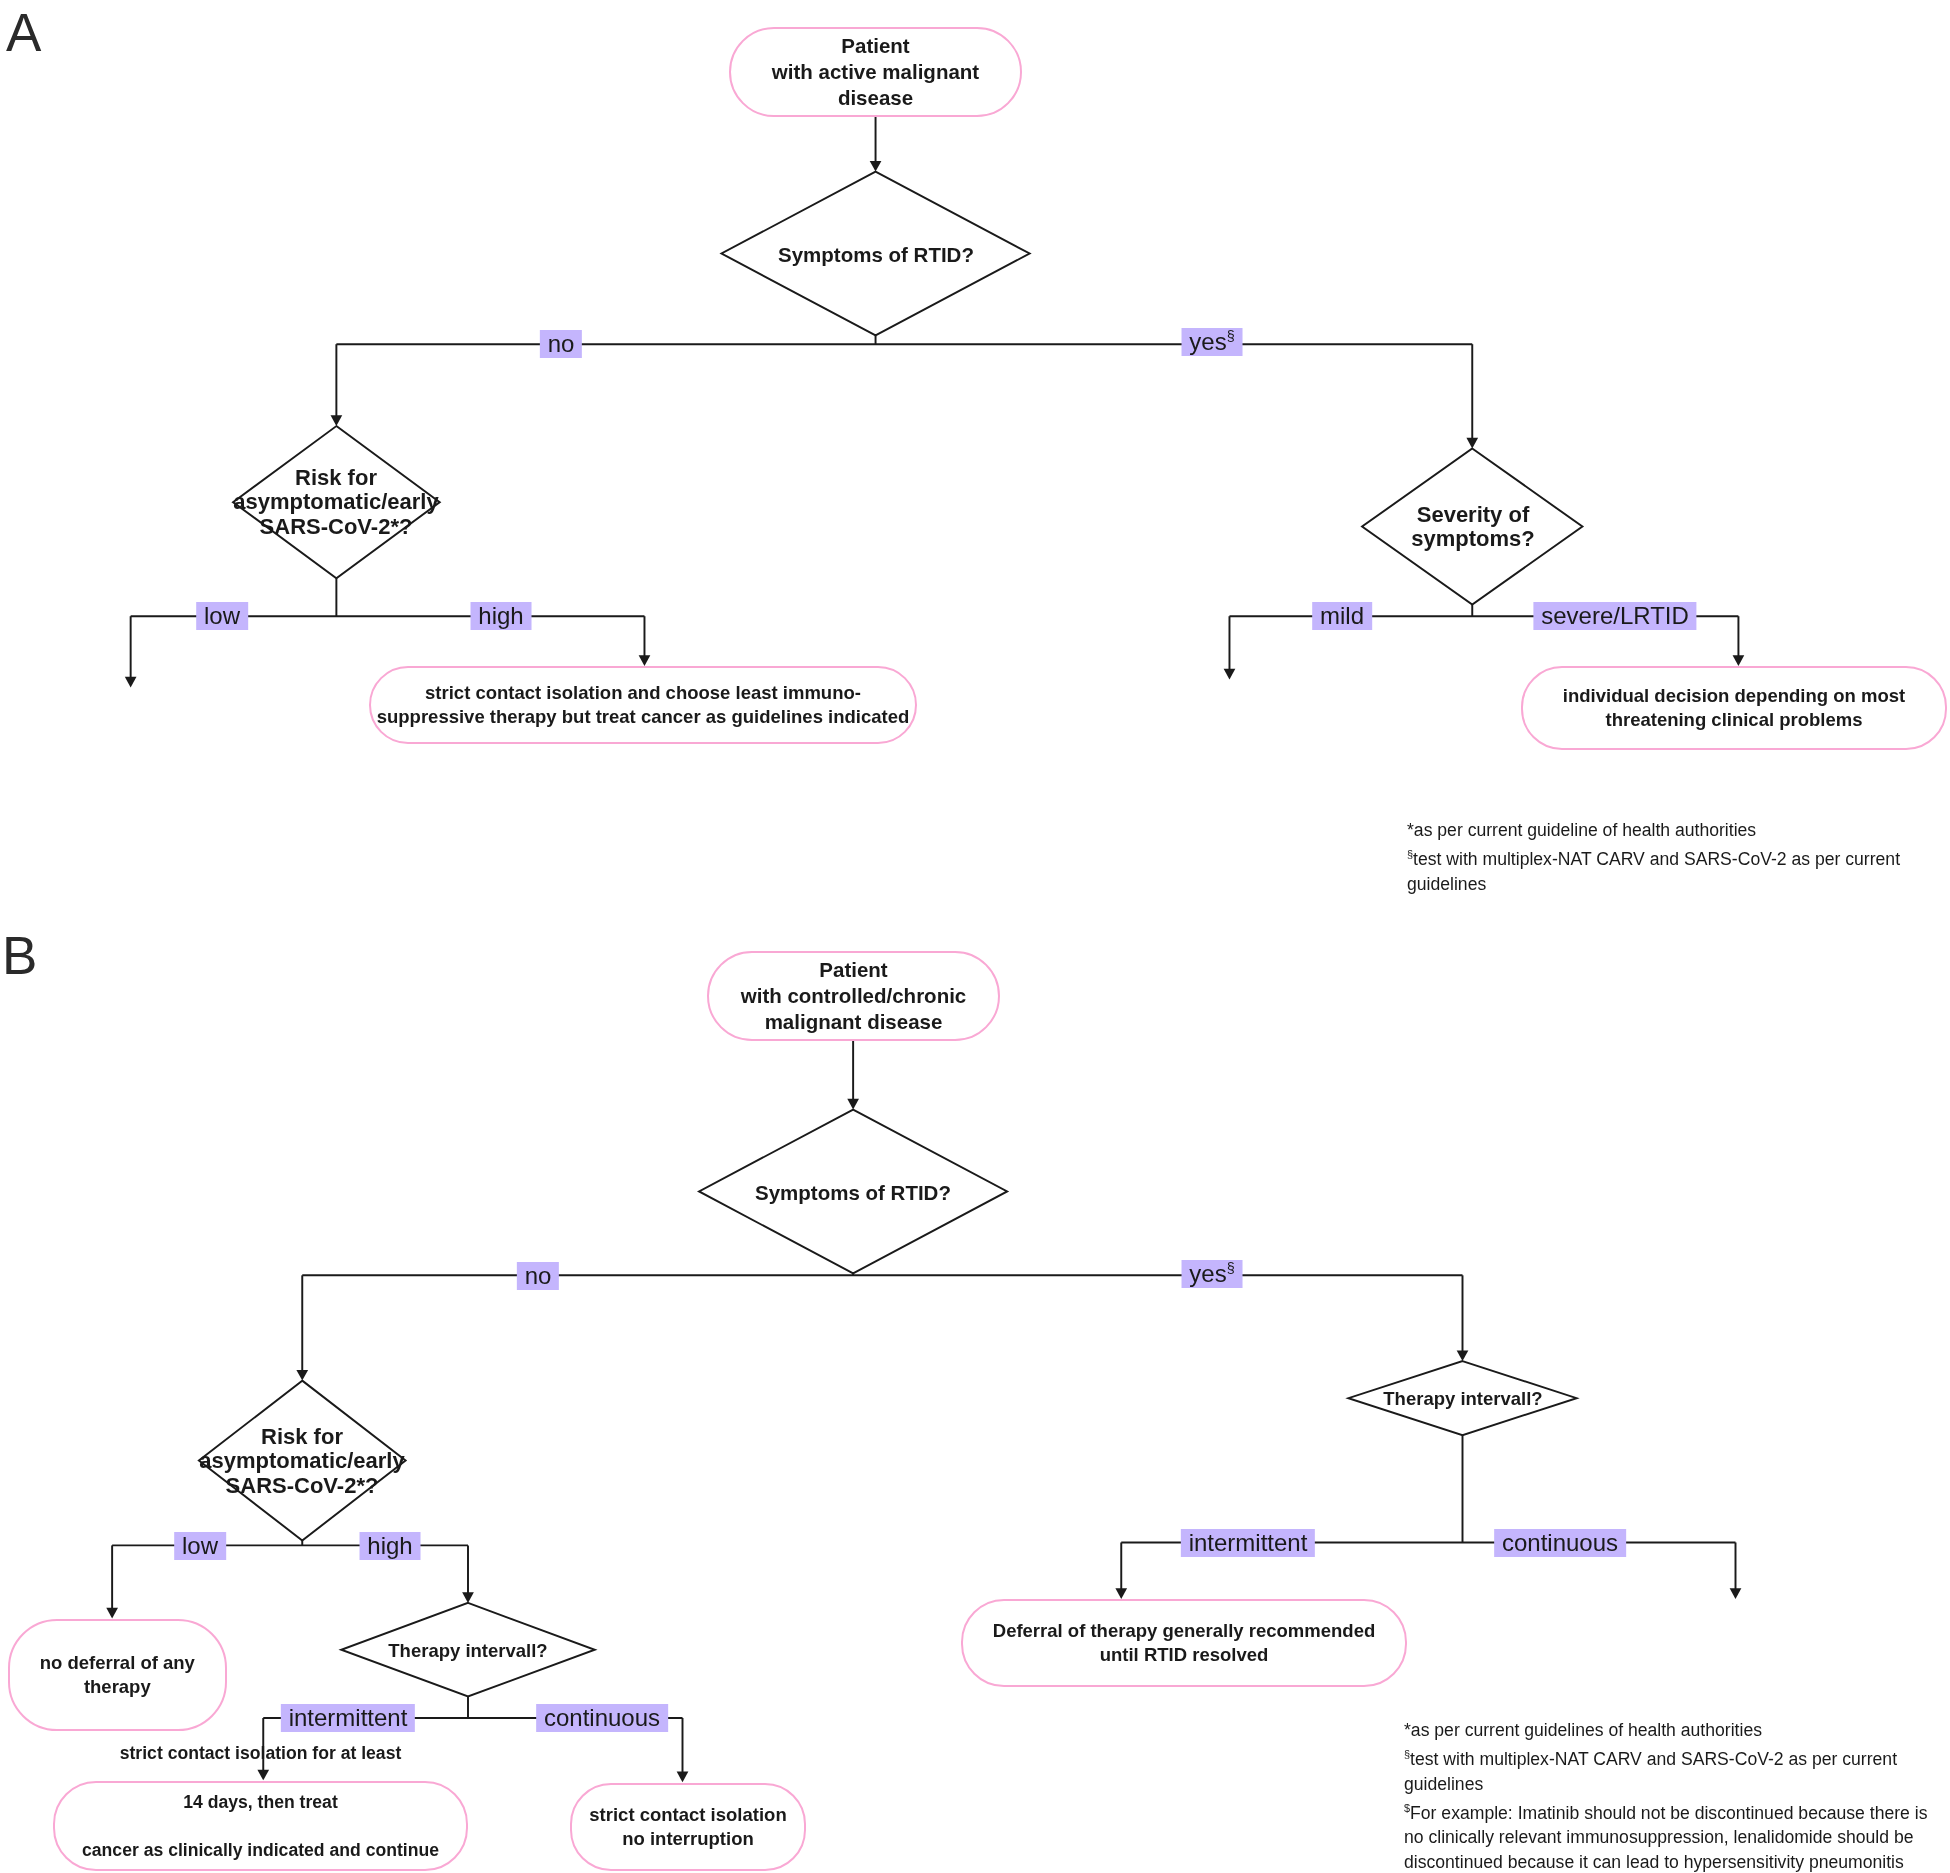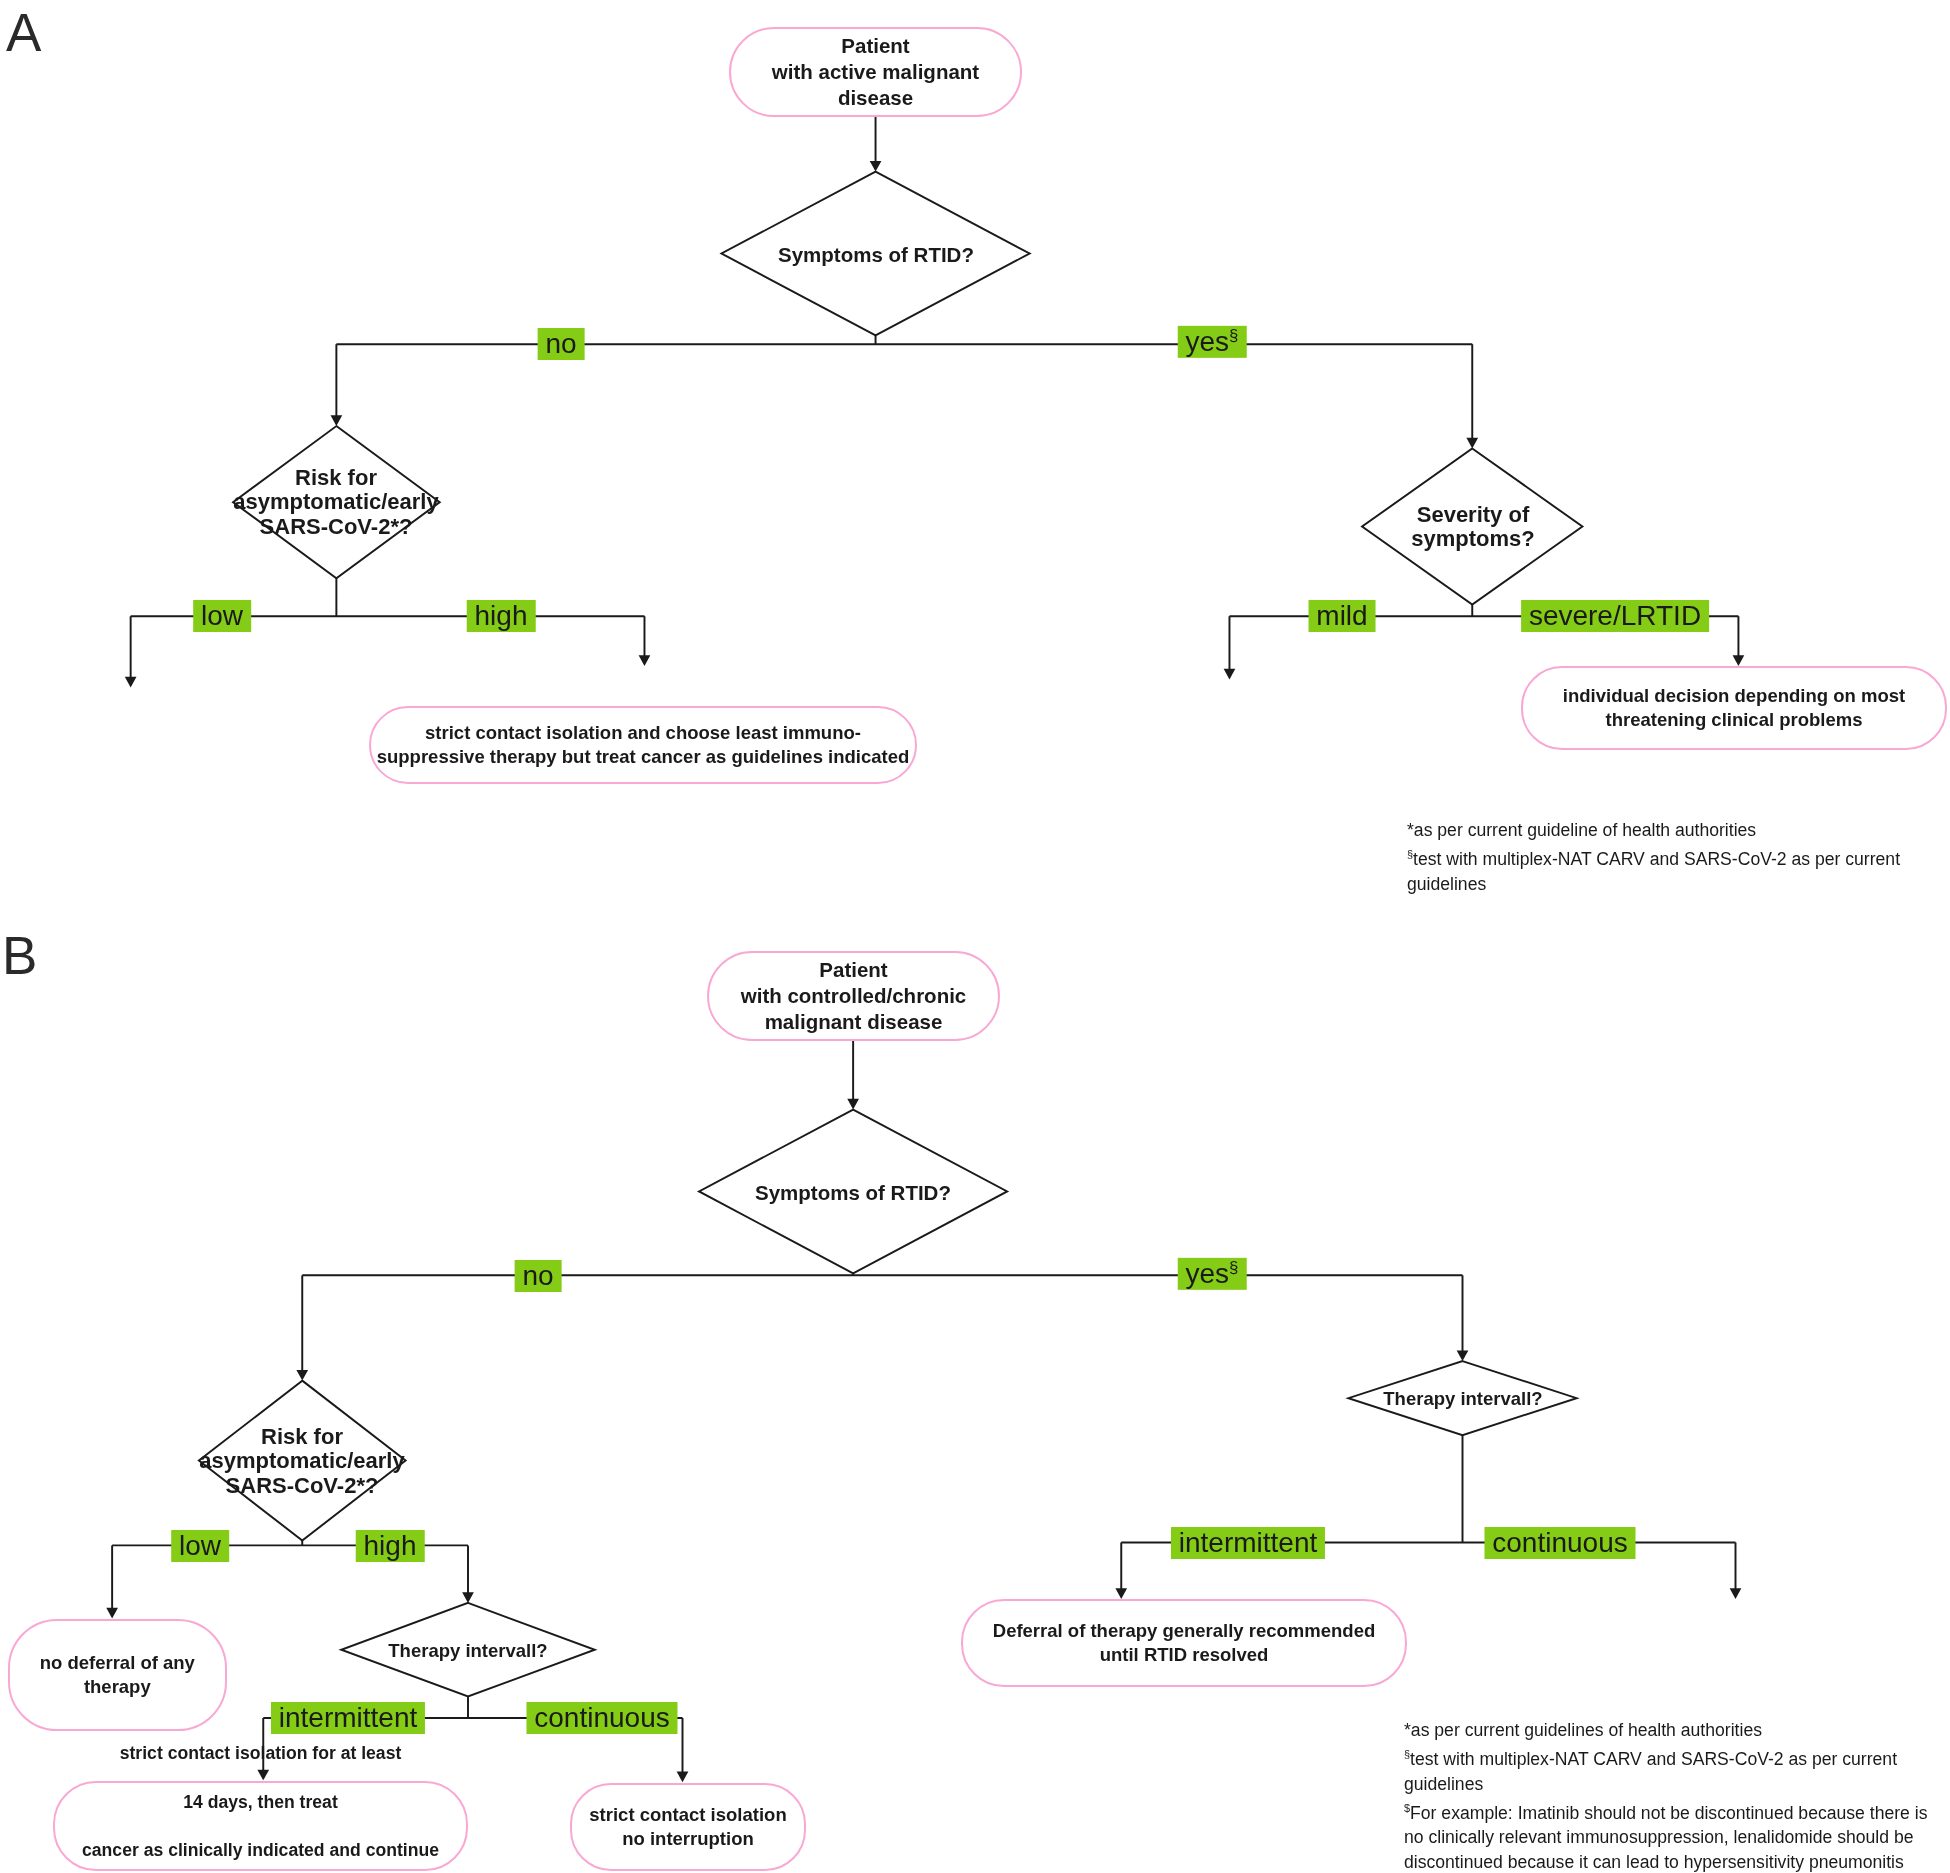--- a/index.html
+++ b/index.html
@@ -10,22 +10,22 @@
   .node{position:absolute;box-sizing:border-box;border:2px solid #f9a8d4;background:#fff;
         display:flex;flex-direction:column;align-items:center;justify-content:center;
         text-align:center;font-weight:700;color:#1a1a1a;}
   .node .tl{display:block;white-space:nowrap;}
   .start{font-size:20.5px;line-height:26px;}
   .leaf{font-size:18.5px;line-height:24.4px;}
   .leaf-sm{font-size:17.6px;line-height:20.5px;gap:28px;}
   .dtext{position:absolute;transform:translate(-50%,-50%);text-align:center;font-weight:700;
          font-size:22px;line-height:24.4px;white-space:nowrap;}
   .dtext-lg{font-size:20.5px;}
-  .blab{position:absolute;transform:translate(-50%,-50%);background:#84cc16;padding:0 7.8px;
-        font-size:28px;font-weight:400;white-space:nowrap;}
+  .blab{position:absolute;transform:translate(-50%,-50%);background:#c4b5fd;padding:0 7.8px;
+        font-size:24px;font-weight:400;white-space:nowrap;}
   .blab sup, .tl sup{font-size:60%;}
   .fn{position:absolute;font-size:17.6px;line-height:24.4px;font-weight:400;}
   .fn .fn-line{display:block;}
   .fn sup{font-size:62%;}
 </style>
 </head>
 <body>
 
 <div class="canvas">
 
@@ -109,21 +109,21 @@
   <div class="dtext" style="left:336px;top:503px;">
     <div>Risk for</div>
     <div>asymptomatic/early</div>
     <div>SARS-CoV-2*?</div>
   </div>
 
   <div class="blab" style="left:222px;top:616px;">low</div>
   <div class="blab" style="left:501px;top:616px;">high</div>
 
 
-  <div class="node leaf" style="left:369px;top:706px;width:548px;height:78px;border-radius:39px;">
+  <div class="node leaf" style="left:369px;top:666px;width:548px;height:78px;border-radius:39px;">
     <span class="tl">strict contact isolation and choose least immuno-</span>
     <span class="tl">suppressive therapy but treat cancer as guidelines indicated</span>
   </div>
 
   <div class="dtext" style="left:1473px;top:527px;">
     <div>Severity of</div>
     <div>symptoms?</div>
   </div>
 
   <div class="blab" style="left:1342px;top:616px;">mild</div>

